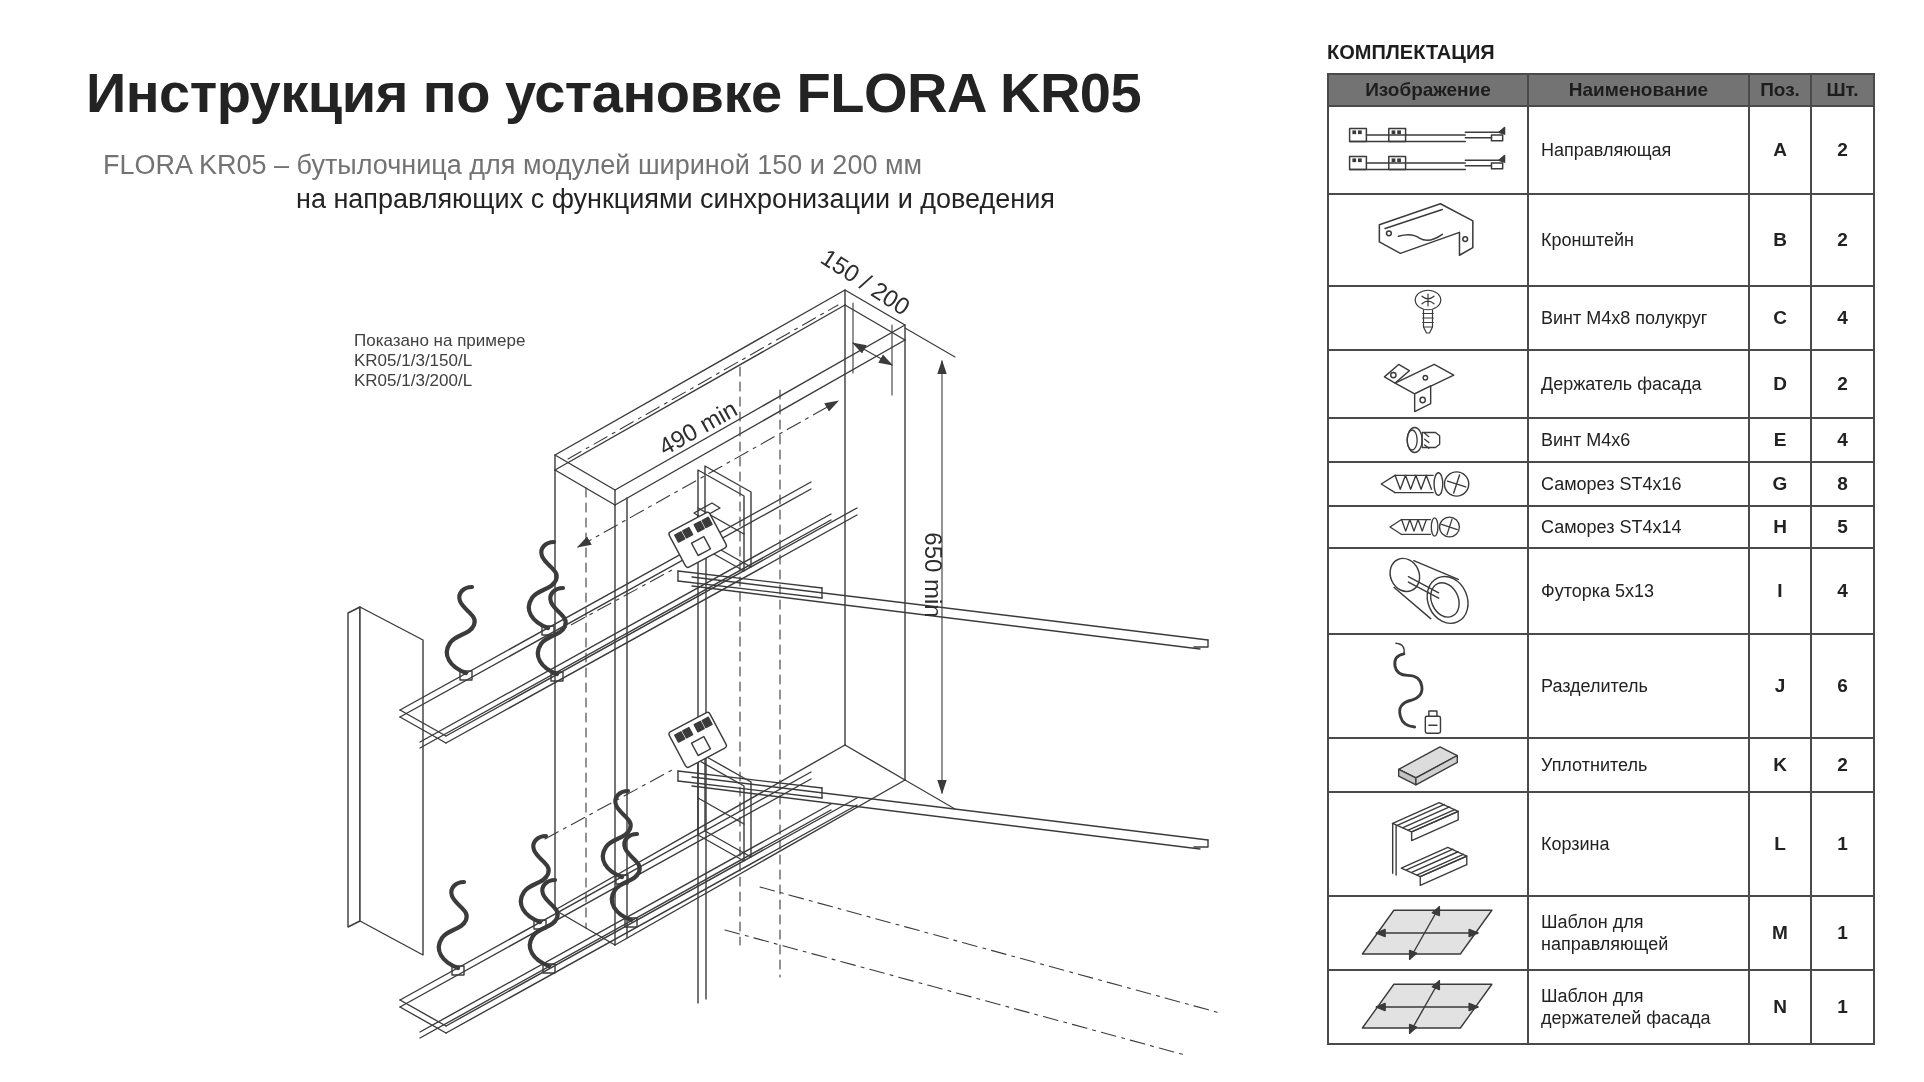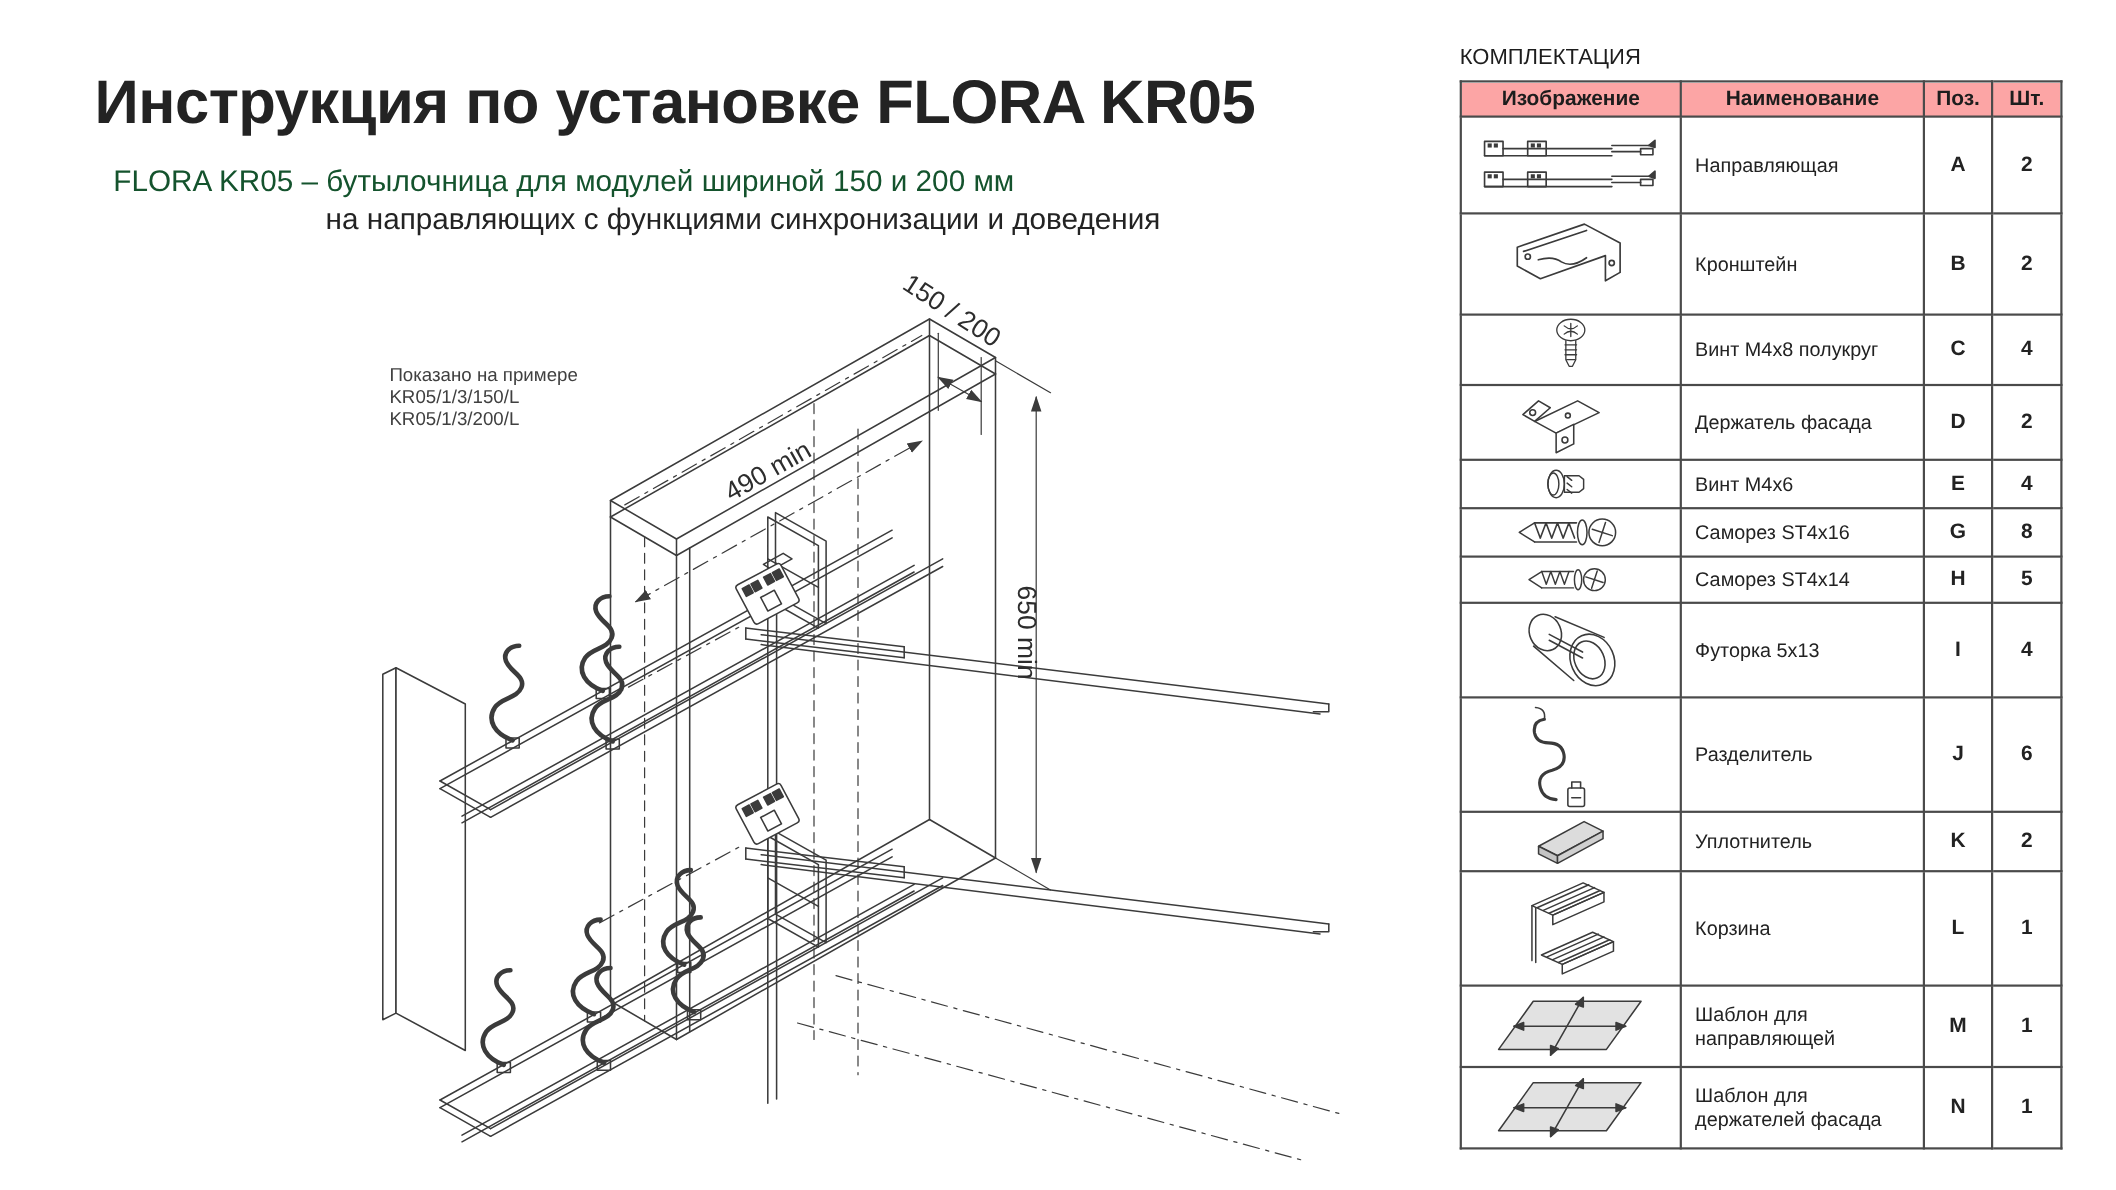--- a/index.html
+++ b/index.html
@@ -2,28 +2,28 @@
 <html><head>
 <meta charset="utf-8">
 <style>
   html,body{margin:0;padding:0;}
   body{
     width:1924px;height:1082px;position:relative;background:#ffffff;
     font-family:"Liberation Sans","DejaVu Sans",sans-serif;color:#1d1d1d;overflow:hidden;
   }
   .abs{position:absolute;}
   #title{left:86px;top:60px;font-size:56px;font-weight:bold;letter-spacing:-0.5px;color:#232323;}
-  #sub1{left:103px;top:150px;font-size:27px;color:#14532d;}
+  #sub1{left:103px;top:150px;font-size:27px;color:#737373;}
   #sub2{left:296px;top:184px;font-size:27px;color:#232323;}
   #note{left:354px;top:331px;font-size:17px;line-height:20px;color:#404040;}
-  #kit-heading{left:1327px;top:41px;font-size:20px;font-weight:normal;color:#1d1d1d;}
+  #kit-heading{left:1327px;top:41px;font-size:20px;font-weight:bold;color:#1d1d1d;}
   
   #parts-table{left:1327px;top:73px;border-collapse:collapse;table-layout:fixed;}
   #parts-table th,#parts-table td{border:2px solid #4a4a4a;overflow:hidden;}
-  #parts-table th{background:#fca5a5;font-size:19px;font-weight:bold;height:28px;color:#1d1d1d;}
+  #parts-table th{background:#737373;font-size:19px;font-weight:bold;height:28px;color:#1d1d1d;}
   td.c-img{text-align:center;vertical-align:middle;}
   td.c-name{font-size:18px;padding:4px 6px 4px 12px;vertical-align:middle;line-height:1.25;color:#222;}
   td.c-pos,td.c-qty{font-size:19px;font-weight:bold;text-align:center;vertical-align:middle;color:#222;}
   .icon svg{display:block;margin:0 auto;}
   .icon .ln, .icon svg{stroke:#3b3b3b;fill:none;stroke-width:1.6;stroke-linecap:round;stroke-linejoin:round;}
   
   #cabinet-diagram{left:340px;top:245px;}
   #cabinet-diagram .ln{stroke:#3b3b3b;fill:none;stroke-width:1.4;stroke-linecap:round;stroke-linejoin:round;}
   #cabinet-diagram .thin{stroke-width:1.1;}
   #cabinet-diagram .dd{stroke-dasharray:15 6 3 6;}

